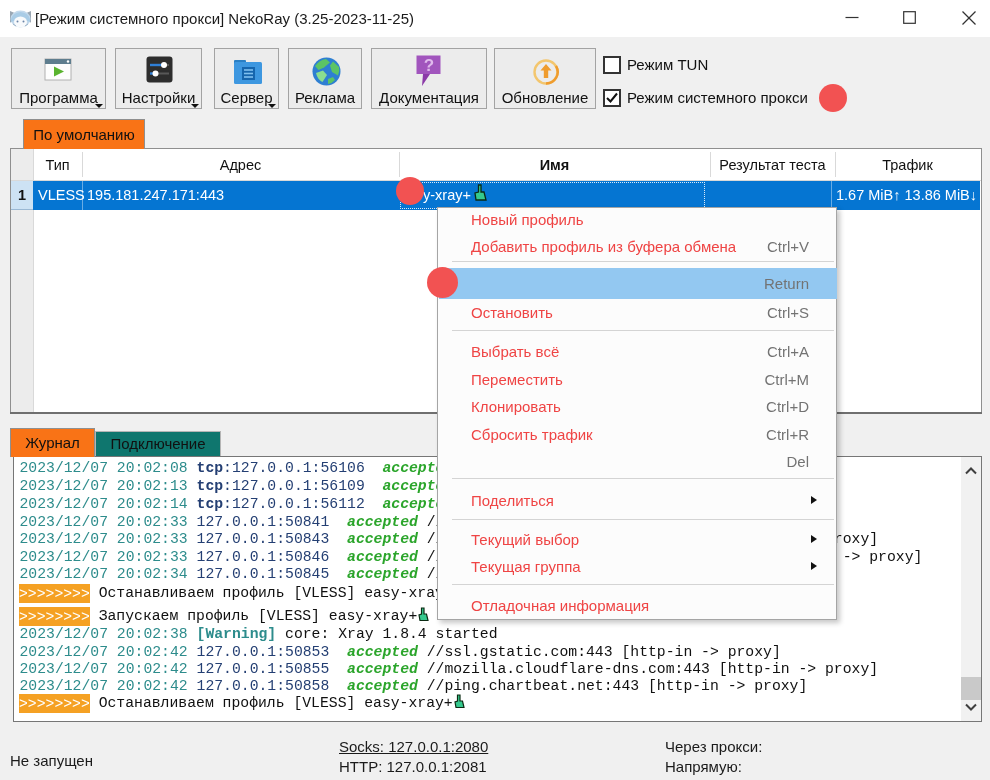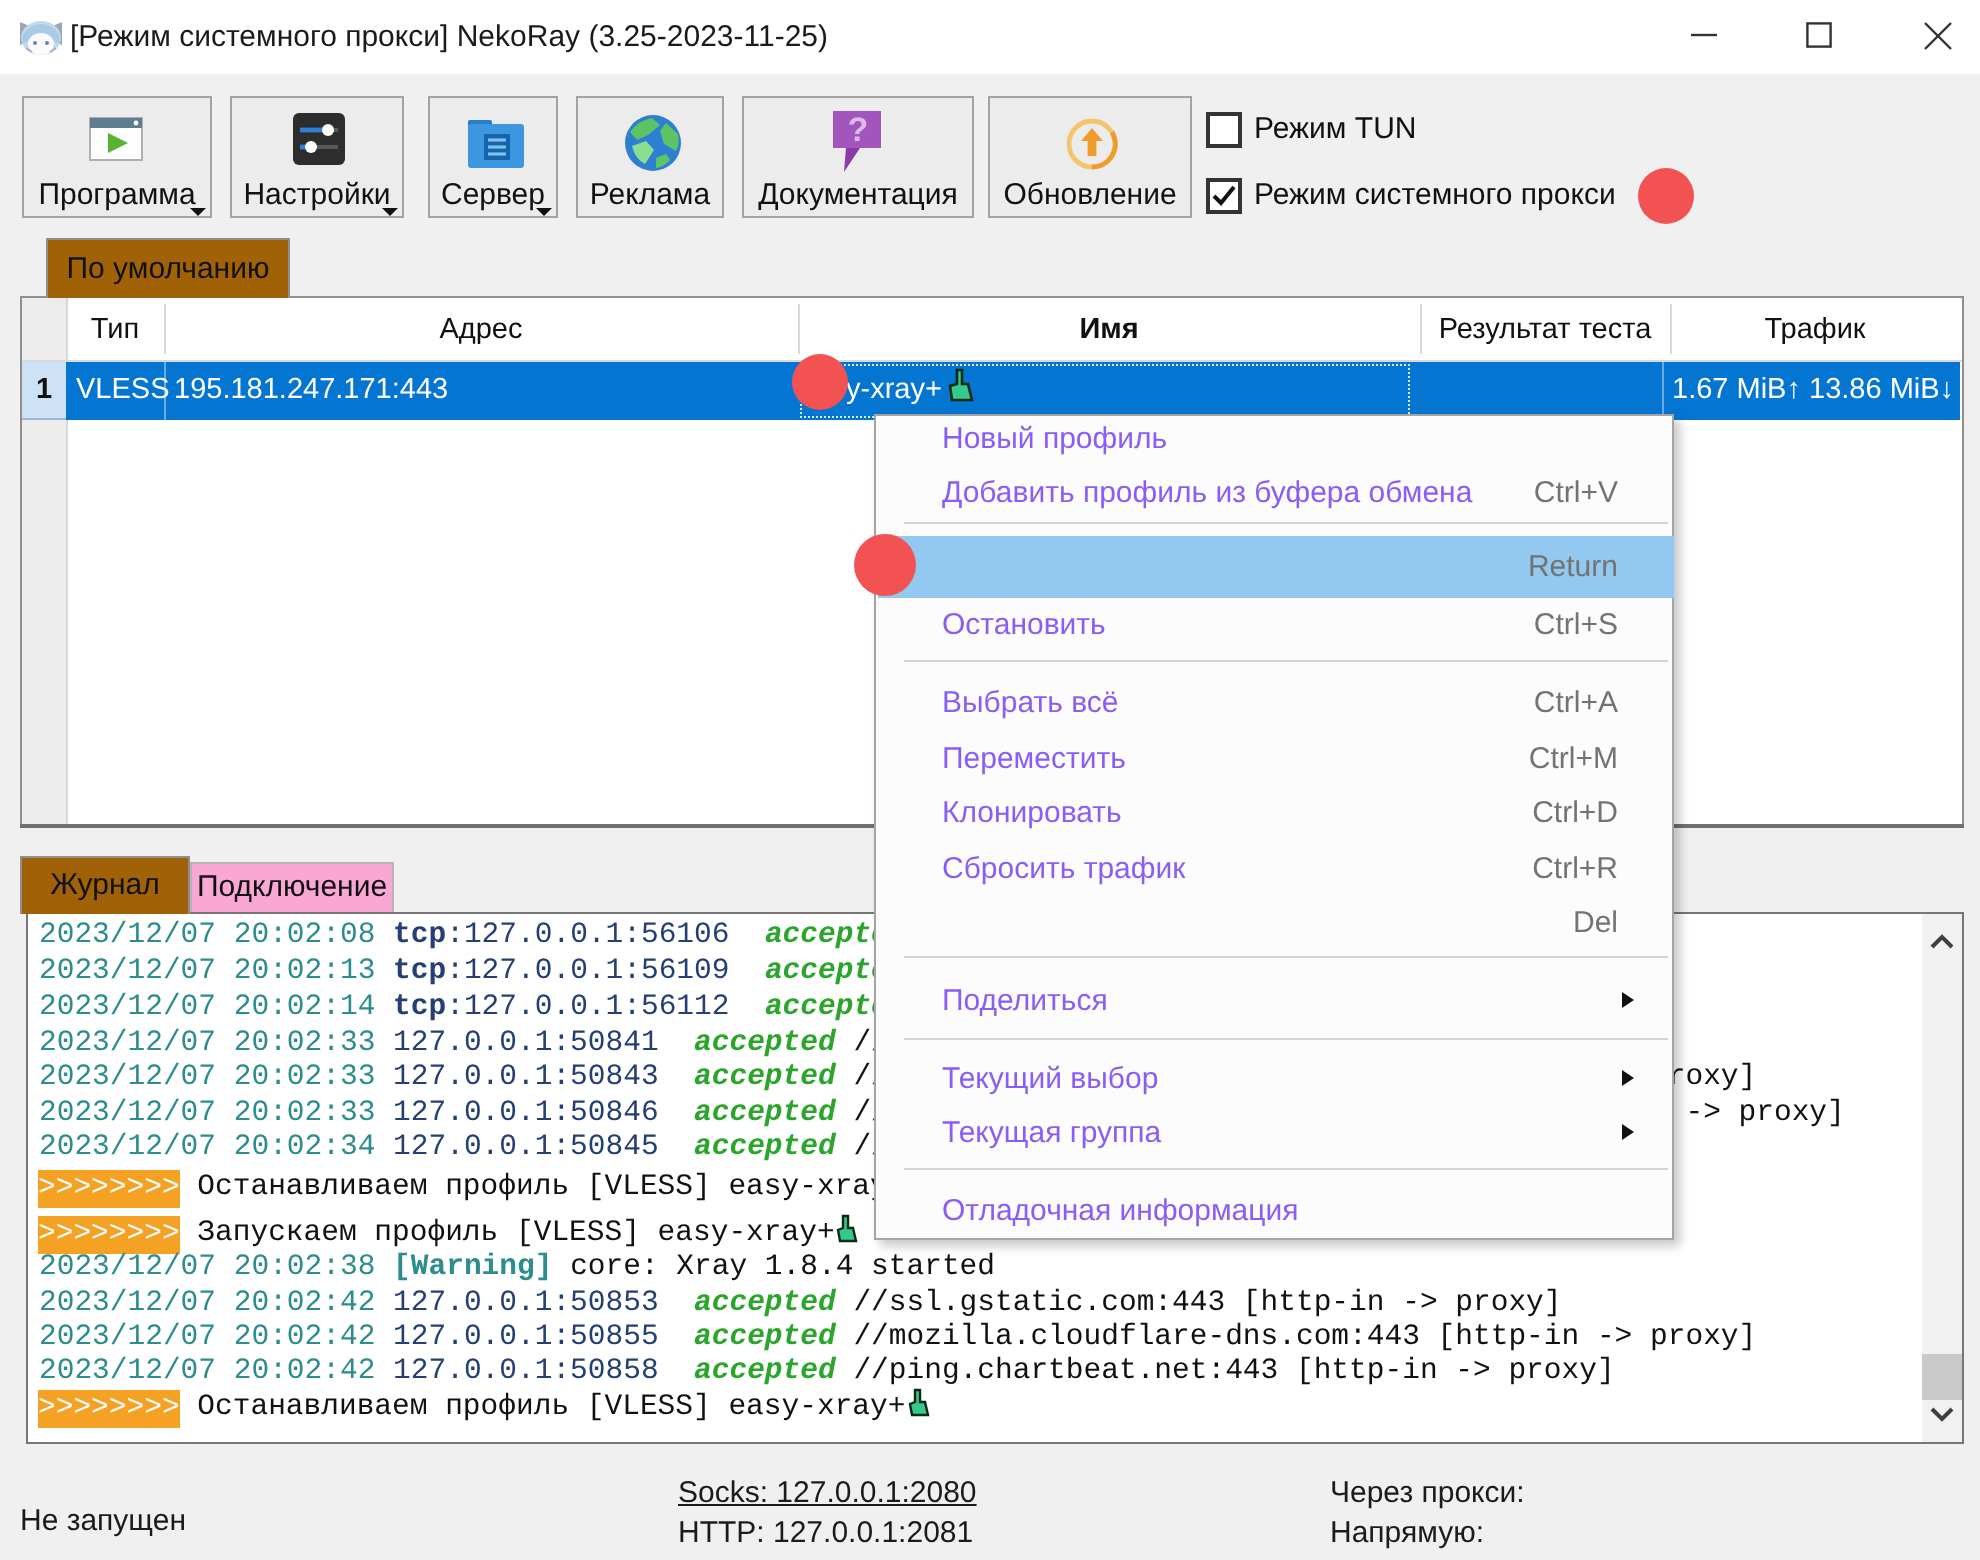--- a/index.html
+++ b/index.html
@@ -7,29 +7,29 @@
   body { font-family:"Liberation Sans", sans-serif; background:#f0f0f0; position:relative; }
   .abs { position:absolute; }
   .titlebar { left:0; top:0; width:990px; height:37px; background:#ffffff; }
   .title-text { left:35px; top:0; height:37px; line-height:37px; font-size:15px; color:#1b1b1b; }
   .tbtn { top:48px; height:61px; background:#ececec; border:1px solid #a3a3a3; }
   .tbtn .lbl { position:absolute; left:0; right:0; top:40px; text-align:center; font-size:15px; color:#111; }
   .cb { width:18px; height:18px; background:#fff; border:2px solid #333; }
   .cblbl { font-size:15px; color:#111; height:18px; line-height:18px; }
   .reddot { background:#f25252; border-radius:50%; }
   
-  .tab-active { background:#a16207; border:1px solid #8f8f8f; border-bottom:none; font-size:15px; color:#111; text-align:center; }
+  .tab-active { background:#f97316; border:1px solid #8f8f8f; border-bottom:none; font-size:15px; color:#111; text-align:center; }
   .pane { background:#fff; border:1px solid #8f8f8f; }
   .hdrtext { font-size:14.5px; color:#111; text-align:center; top:158px; height:15px; line-height:15px; }
   .vline { width:1px; background:#d9d9d9; }
   .rowsel { background:#0575d2; }
   .rowtext { color:#fff; font-size:14.5px; height:29px; line-height:29px; }
   
   .menu { left:437px; top:207px; width:400px; height:413px; background:#fcfcfc; border:1px solid #a5a5a5; box-shadow:3px 3px 5px rgba(0,0,0,0.22); z-index:50; }
-  .mi { position:absolute; left:33px; width:330px; height:22px; line-height:22px; font-size:15px; color:#8b5cf6; }
+  .mi { position:absolute; left:33px; width:330px; height:22px; line-height:22px; font-size:15px; color:#ef4444; }
   .msc { position:absolute; right:27px; height:22px; line-height:22px; font-size:15px; color:#737373; text-align:right; }
   .msep { position:absolute; left:14px; right:2px; height:1px; background:#d4d4d4; }
   .marrow { position:absolute; right:19px; width:0; height:0; border-left:6px solid #111; border-top:4.5px solid transparent; border-bottom:4.5px solid transparent; }
   
   .log { font-family:"Liberation Mono", monospace; font-size:14.75px; white-space:pre; height:18px; line-height:18px; color:#111; }
   .ts { color:#2d8c8c; }
   .navy { color:#243f73; }
   .grn { color:#2ba52b; font-style:italic; font-weight:bold; }
   .warn { color:#2d8c8c; font-weight:bold; }
   .oblk { background:#f5a123; color:#fff; padding:1.5px 0 2px 0; }
@@ -160,21 +160,21 @@
 <div class="abs rowtext" style="left:38px; top:181px;">VLESS</div>
 <div class="abs rowtext" style="left:87px; top:181px;">195.181.247.171:443</div>
 <div class="abs" style="left:400px; top:182px; width:305px; height:27px; border:1px dotted rgba(255,255,255,0.85);"></div>
 <div class="abs rowtext" style="left:423px; top:181px;">y-xray+</div>
 <svg class="abs" style="left:473px; top:184px; z-index:3;" width="15" height="18" viewBox="0 0 15 18">
   <path d="M5.5,1 L8,1 L8,8 L11,8 L13,16 L3,16 L2,9 L5.5,8 Z" fill="#35c98e" stroke="#0a2a12" stroke-width="1.3"></path>
 </svg>
 <div class="abs rowtext" style="left:836px; top:181px;">1.67 MiB↑ 13.86 MiB↓</div>
 <div class="abs reddot" style="left:396px; top:177px; width:28px; height:28px; z-index:4;"></div>
 
-<div class="abs" style="left:95px; top:431px; width:102px; height:25px; background:#f9a8d4; border:1px solid #b5b5b5; border-bottom:none; font-size:15px; color:#111; text-align:center; line-height:24px;">Подключение</div>
+<div class="abs" style="left:95px; top:431px; width:126px; height:25px; background:#0f766e; border:1px solid #b5b5b5; border-bottom:none; font-size:15px; color:#111; text-align:center; line-height:24px;">Подключение</div>
 <div class="abs tab-active" style="left:10px; top:428px; width:85px; height:29px; line-height:28px; z-index:2;">Журнал</div>
 <div class="abs" style="left:13px; top:456px; width:969px; height:266px; background:#fff; border:1px solid #767676;"></div>
 
 <div class="abs log" style="left:19.5px; top:459px;"><span class="ts">2023/12/07 20:02:08</span> <span class="navy"><b>tcp</b>:127.0.0.1:56106</span>  <span class="grn">accepted</span> //play.google.com:443 [socks-in -&gt; proxy]</div>
 <div class="abs log" style="left:19.5px; top:477px;"><span class="ts">2023/12/07 20:02:13</span> <span class="navy"><b>tcp</b>:127.0.0.1:56109</span>  <span class="grn">accepted</span> //mail.google.com:443 [socks-in -&gt; proxy]</div>
 <div class="abs log" style="left:19.5px; top:494.5px;"><span class="ts">2023/12/07 20:02:14</span> <span class="navy"><b>tcp</b>:127.0.0.1:56112</span>  <span class="grn">accepted</span> //www.google.com:443, [socks-in -&gt; proxy]</div>
 <div class="abs log" style="left:19.5px; top:512.5px;"><span class="ts">2023/12/07 20:02:33</span> <span class="navy">127.0.0.1:50841</span>  <span class="grn">accepted</span> //www.gstatic.com:443 [http-in -&gt; proxy]</div>
 <div class="abs log" style="left:19.5px; top:530px;"><span class="ts">2023/12/07 20:02:33</span> <span class="navy">127.0.0.1:50843</span>  <span class="grn">accepted</span> //safebrowsing.googleapi.com:443 [http-in -&gt; proxy]</div>
 <div class="abs log" style="left:19.5px; top:547.5px;"><span class="ts">2023/12/07 20:02:33</span> <span class="navy">127.0.0.1:50846</span>  <span class="grn">accepted</span> //content-autofill.googleapis.com:443 [http-in -&gt; proxy]</div>
 <div class="abs log" style="left:19.5px; top:564.5px;"><span class="ts">2023/12/07 20:02:34</span> <span class="navy">127.0.0.1:50845</span>  <span class="grn">accepted</span> //update.googleapis.com:443 [http-in -&gt; proxy]</div>

